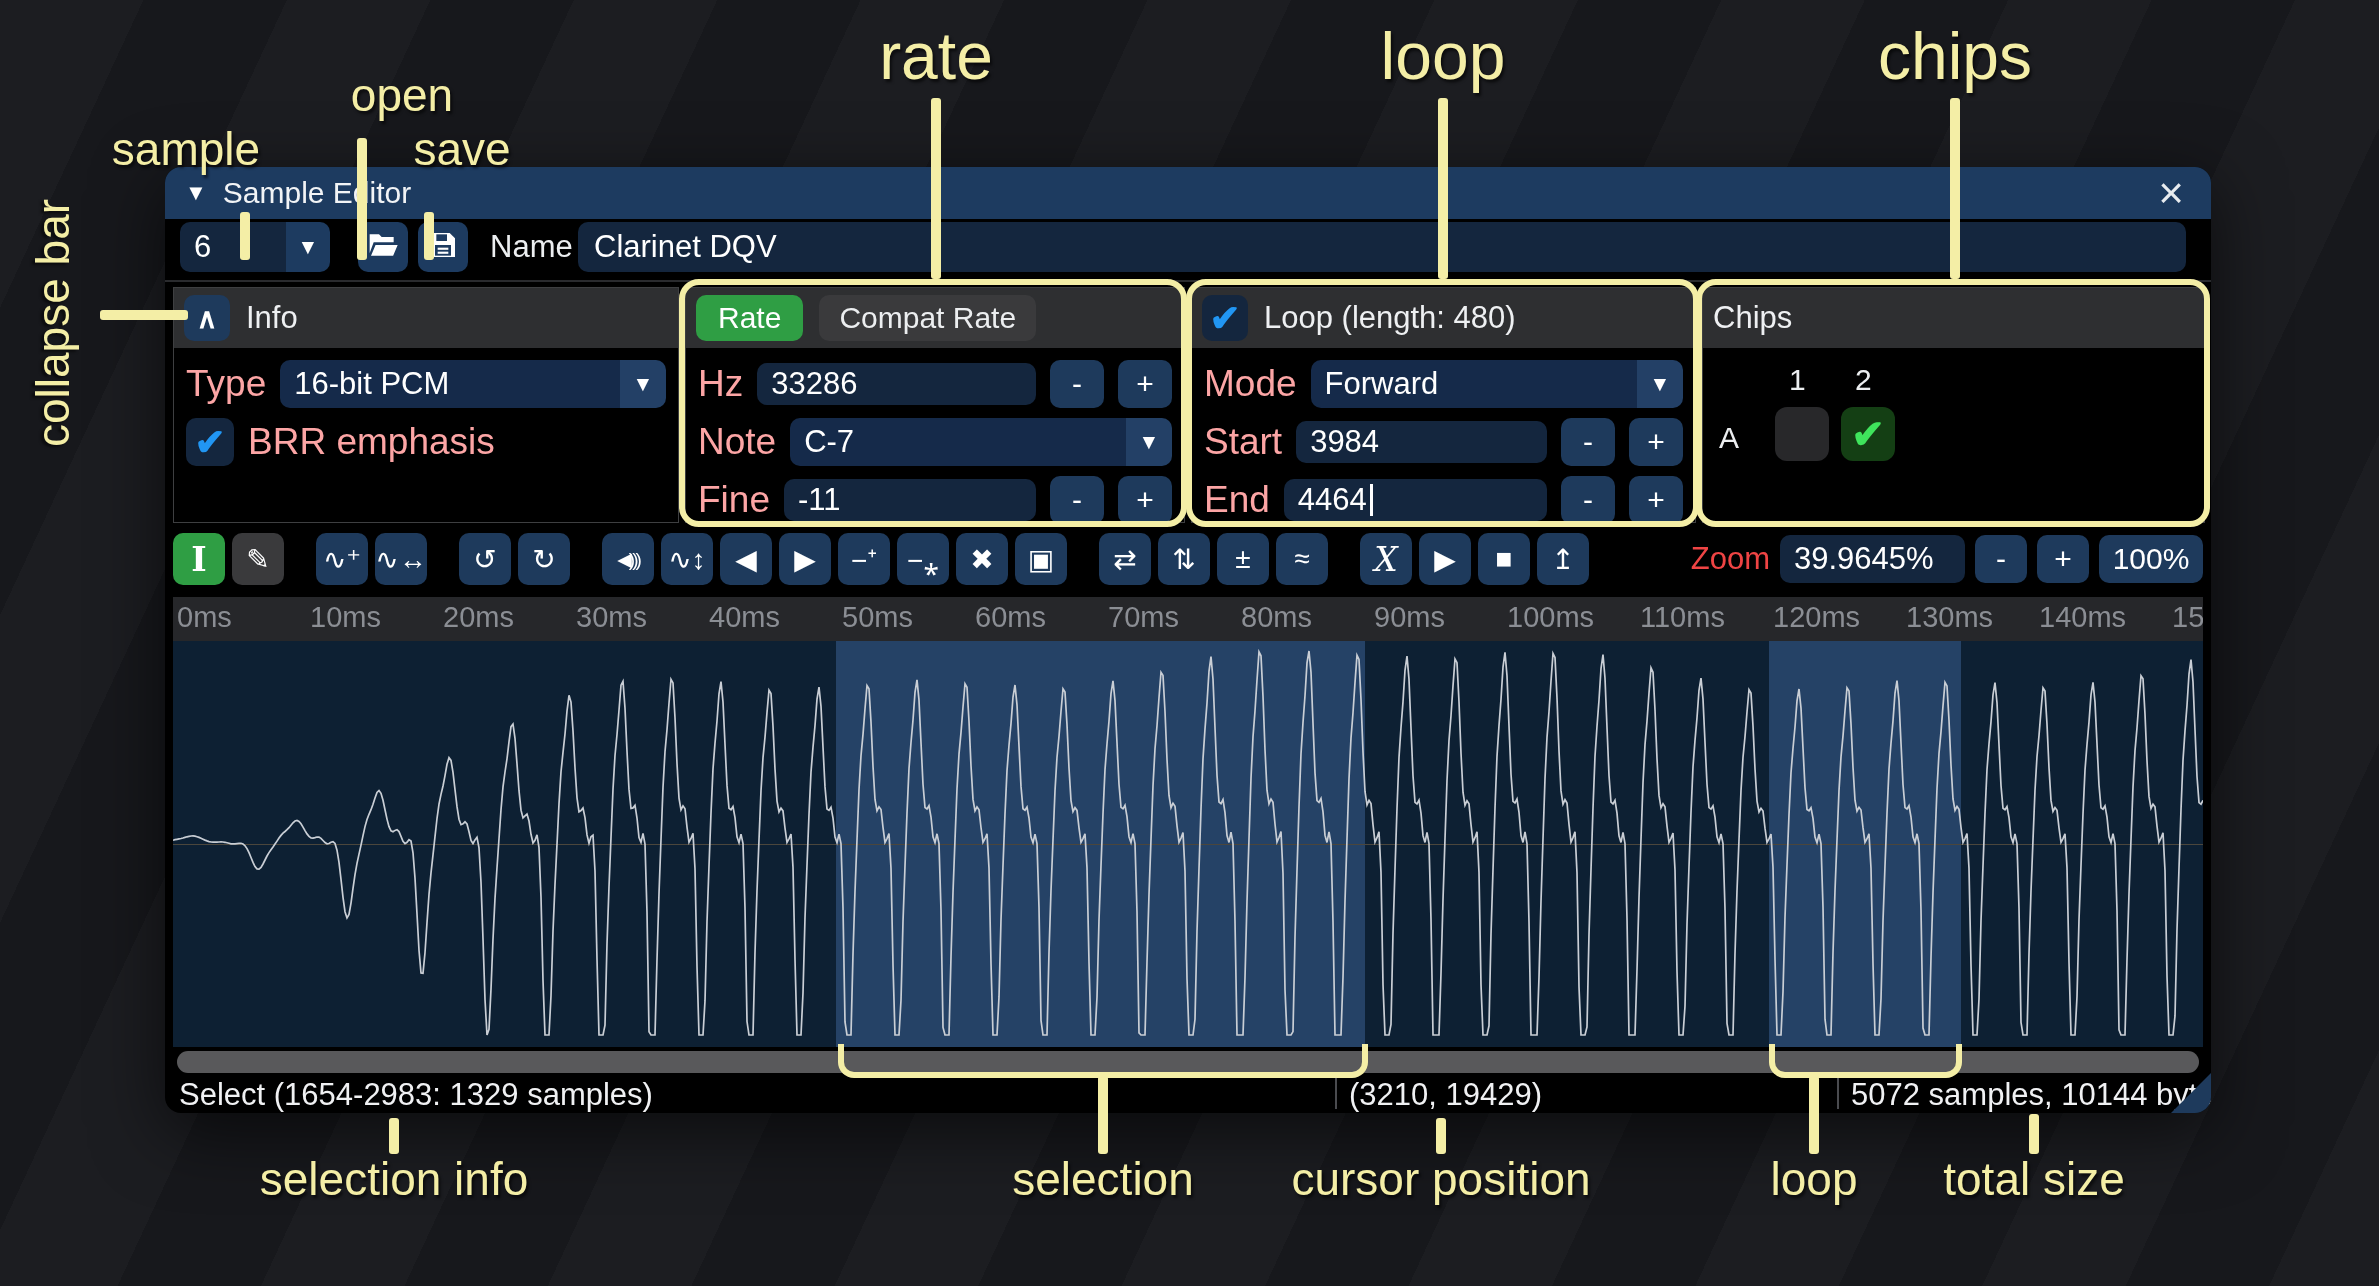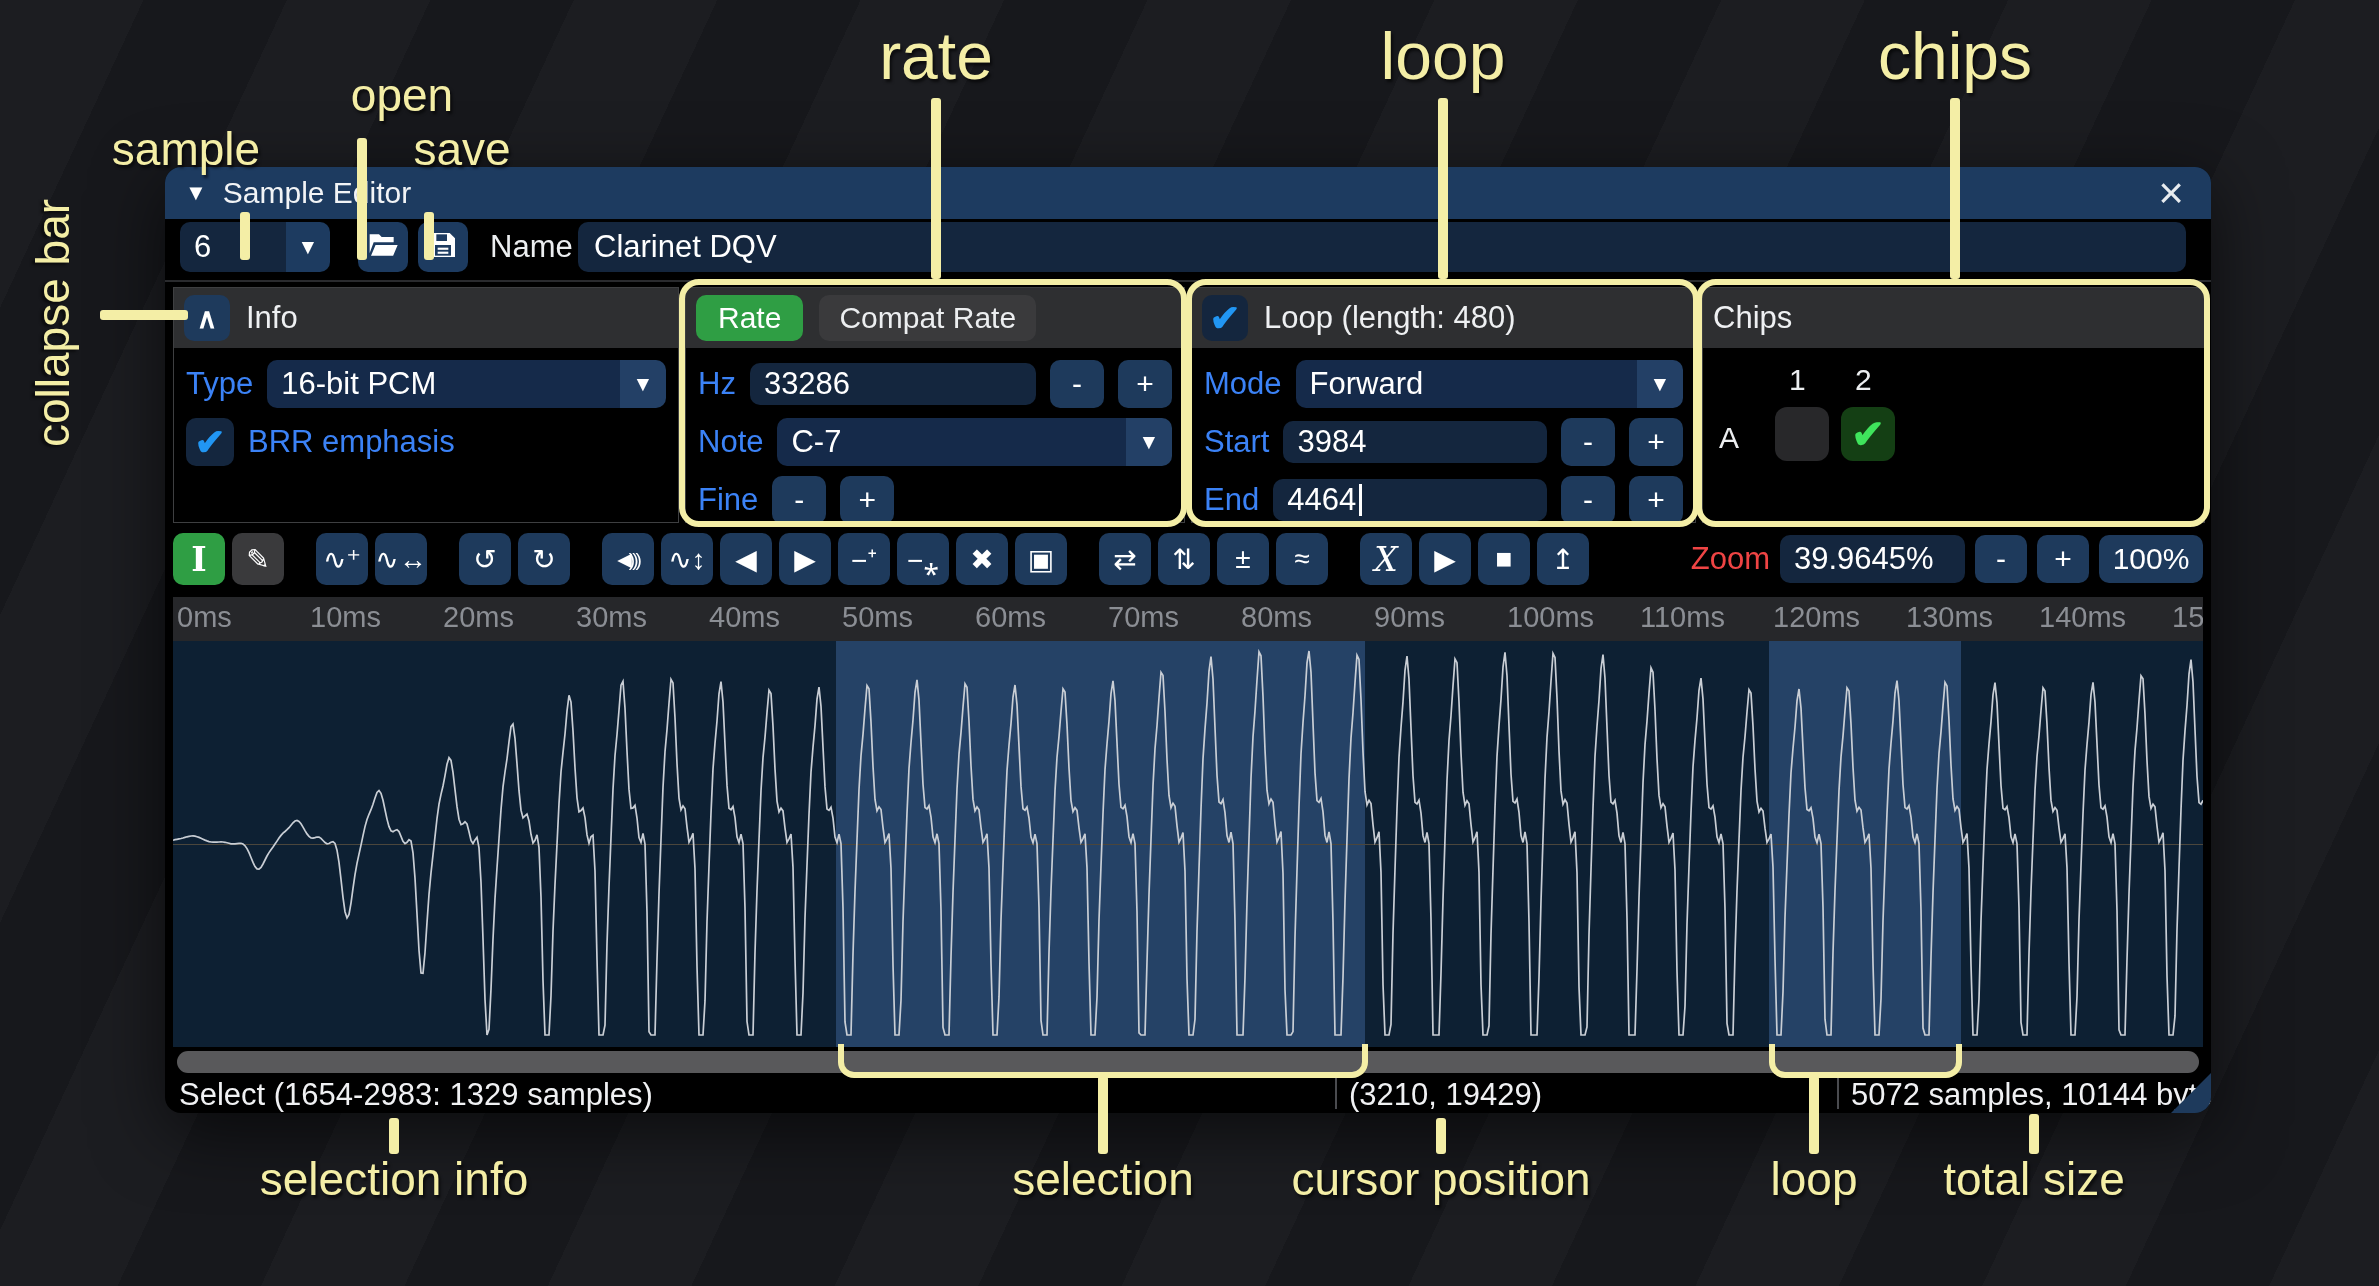--- a/index.html
+++ b/index.html
@@ -46,21 +46,21 @@
   .panel { position:absolute; top:120px; height:236px; border:1px solid #3e3f41;
     background:#000; }
   .panel-info  { left:8px;    width:506px; }
   .panel-rate  { left:520px;  width:500px; }
   .panel-loop  { left:1026px; width:505px; }
   .panel-chips { left:1537px; width:503px; }
   .phead { position:absolute; left:0; right:0; top:0; height:60px; background:#2e2f31;
     display:flex; align-items:center; padding:0 10px; gap:16px; font-size:31px; }
   .pbody { position:absolute; left:0; right:0; top:61px; bottom:0; padding:10px 12px; }
   .frow { display:flex; align-items:center; gap:14px; height:50px; margin-bottom:8px; }
-  .flabel { font-size:31px; color:#3b82f6; white-space:nowrap; }
+  .flabel { font-size:37px; color:#fca5a5; white-space:nowrap; }
   .tinput { flex:1; height:42px; background:#14263e; border-radius:10px;
     display:flex; align-items:center; padding:0 14px; font-size:31px; color:#fff; }
   .stepbtn { width:54px; height:48px; background:#1e3a5c; border-radius:10px; color:#fff;
     font-size:30px; display:flex; align-items:center; justify-content:center; flex:none; }
   .fcombo { flex:1; height:48px; }
   .fcombo .cval { background:#152a4a; }
   .fcombo .carr { width:46px; background:#234066; }
   .checkbox { width:48px; height:48px; background:#14263e; border-radius:10px; flex:none;
     display:flex; align-items:center; justify-content:center;
     color:#2196f3; font-size:37px; font-weight:bold; }
@@ -208,20 +208,21 @@
       </div>
       <div class="frow">
         <span class="flabel">Note</span>
         <div class="combo fcombo">
           <div class="cval">C-7</div>
           <div class="carr">▼</div>
         </div>
       </div>
       <div class="frow">
         <span class="flabel">Fine</span>
+        <div class="tinput">-11</div>
         <div class="stepbtn">-</div>
         <div class="stepbtn">+</div>
       </div>
     </div>
   </div>
 
   <div class="panel panel-loop">
     <div class="phead">
       <div class="checkbox" style="width:46px;height:46px;">
           <span>✔</span>

